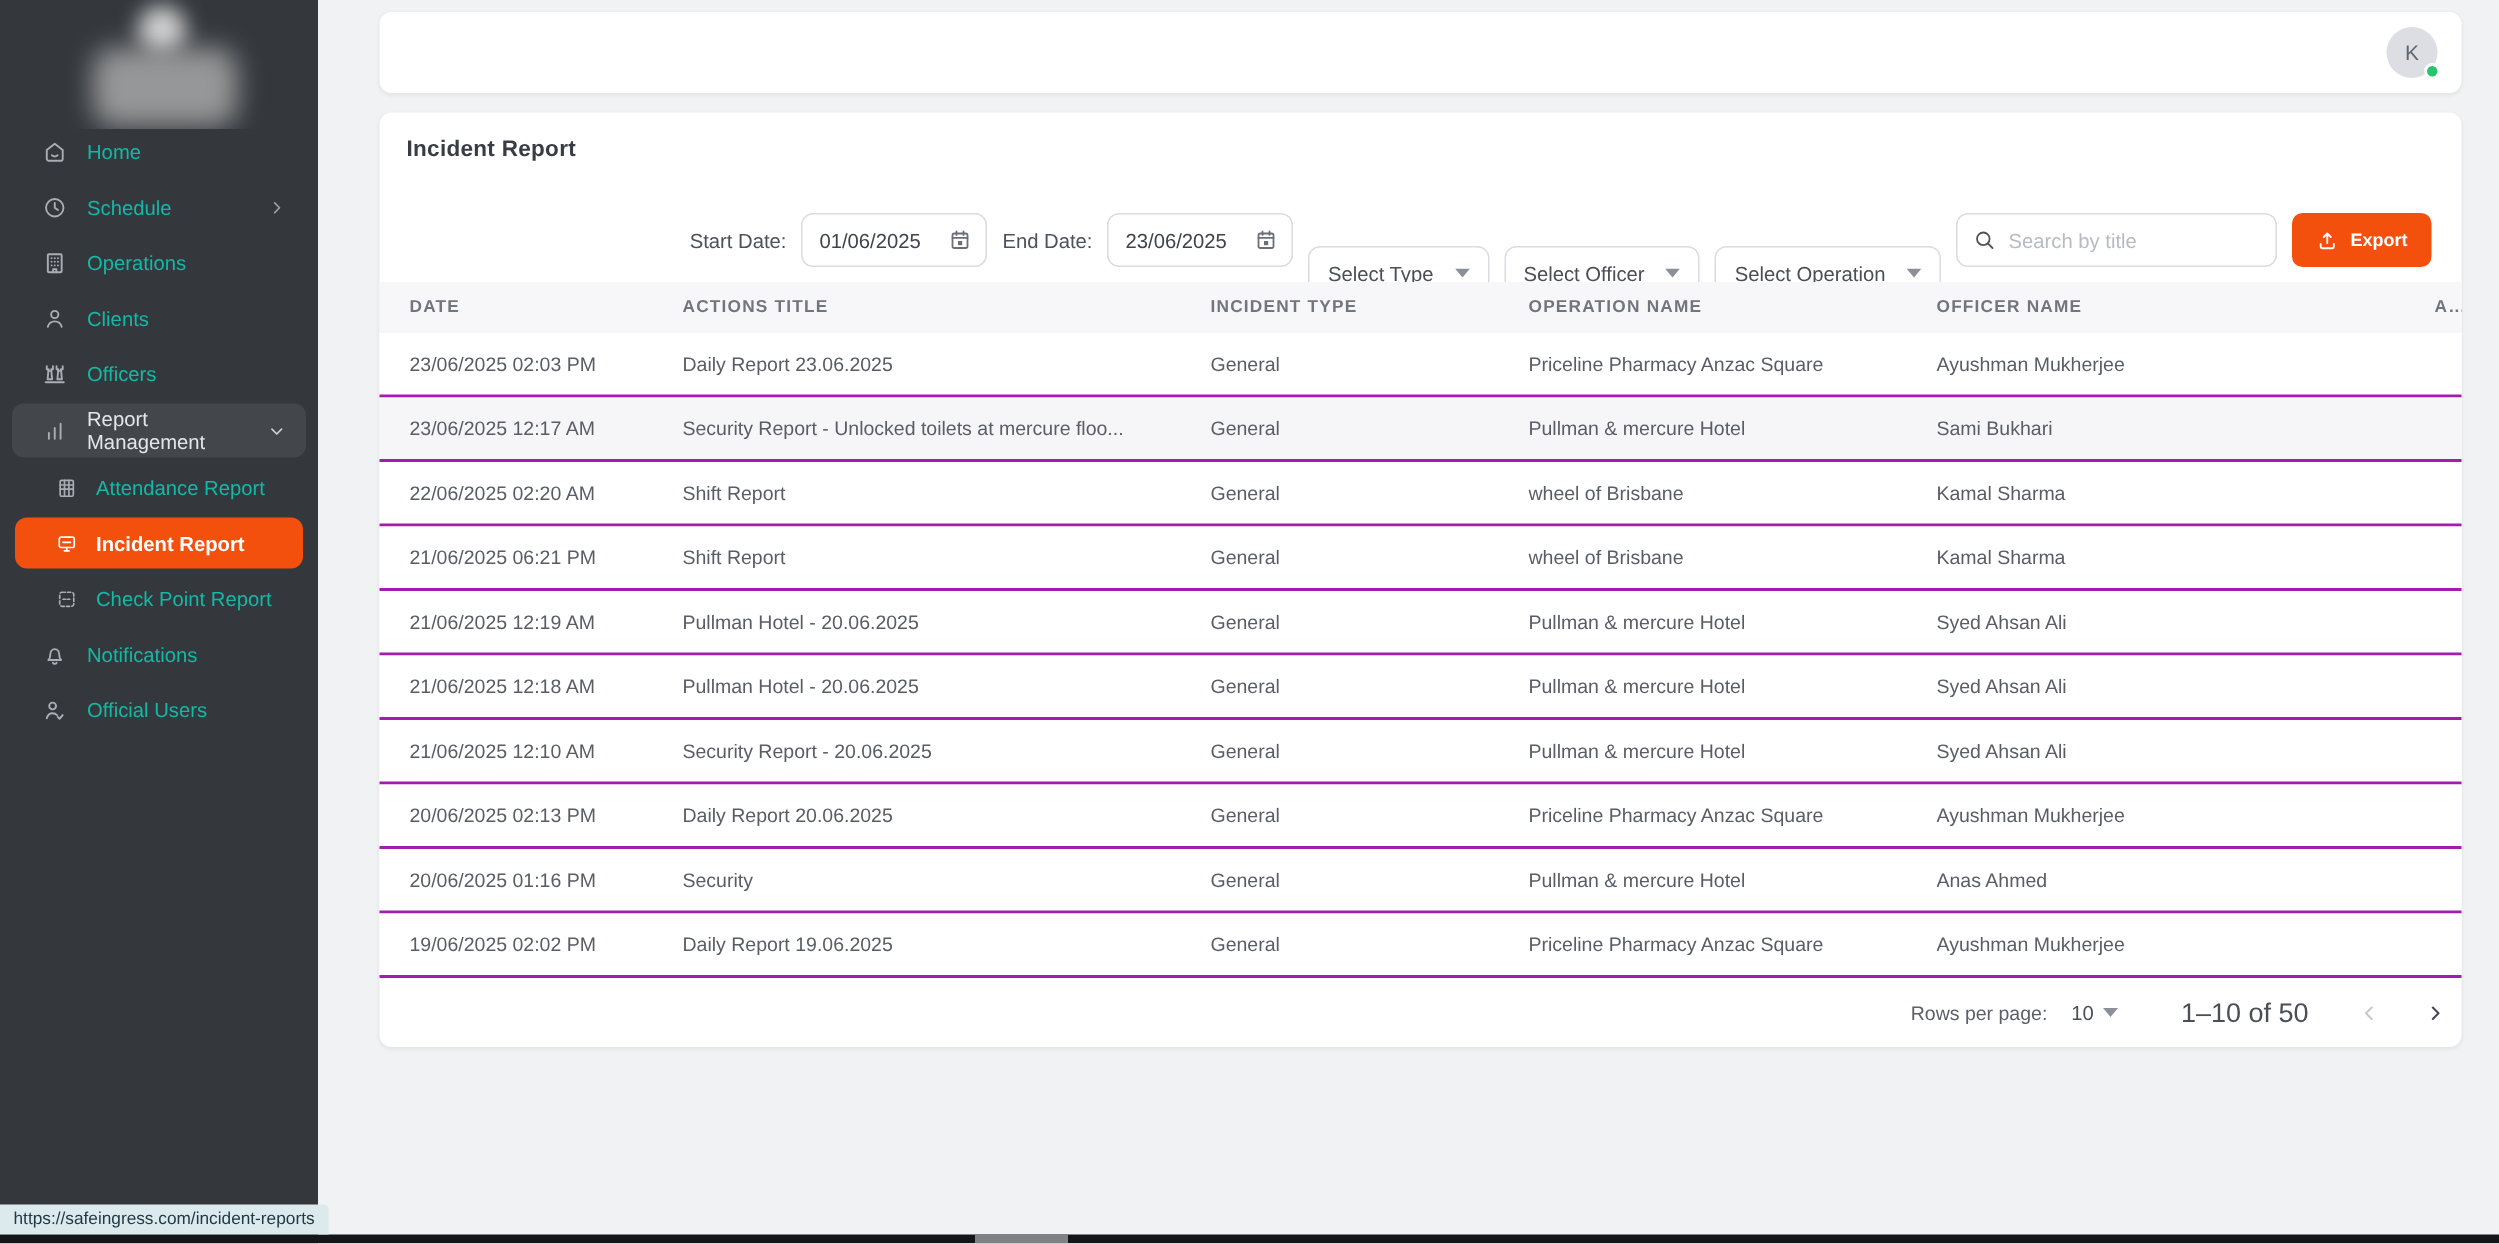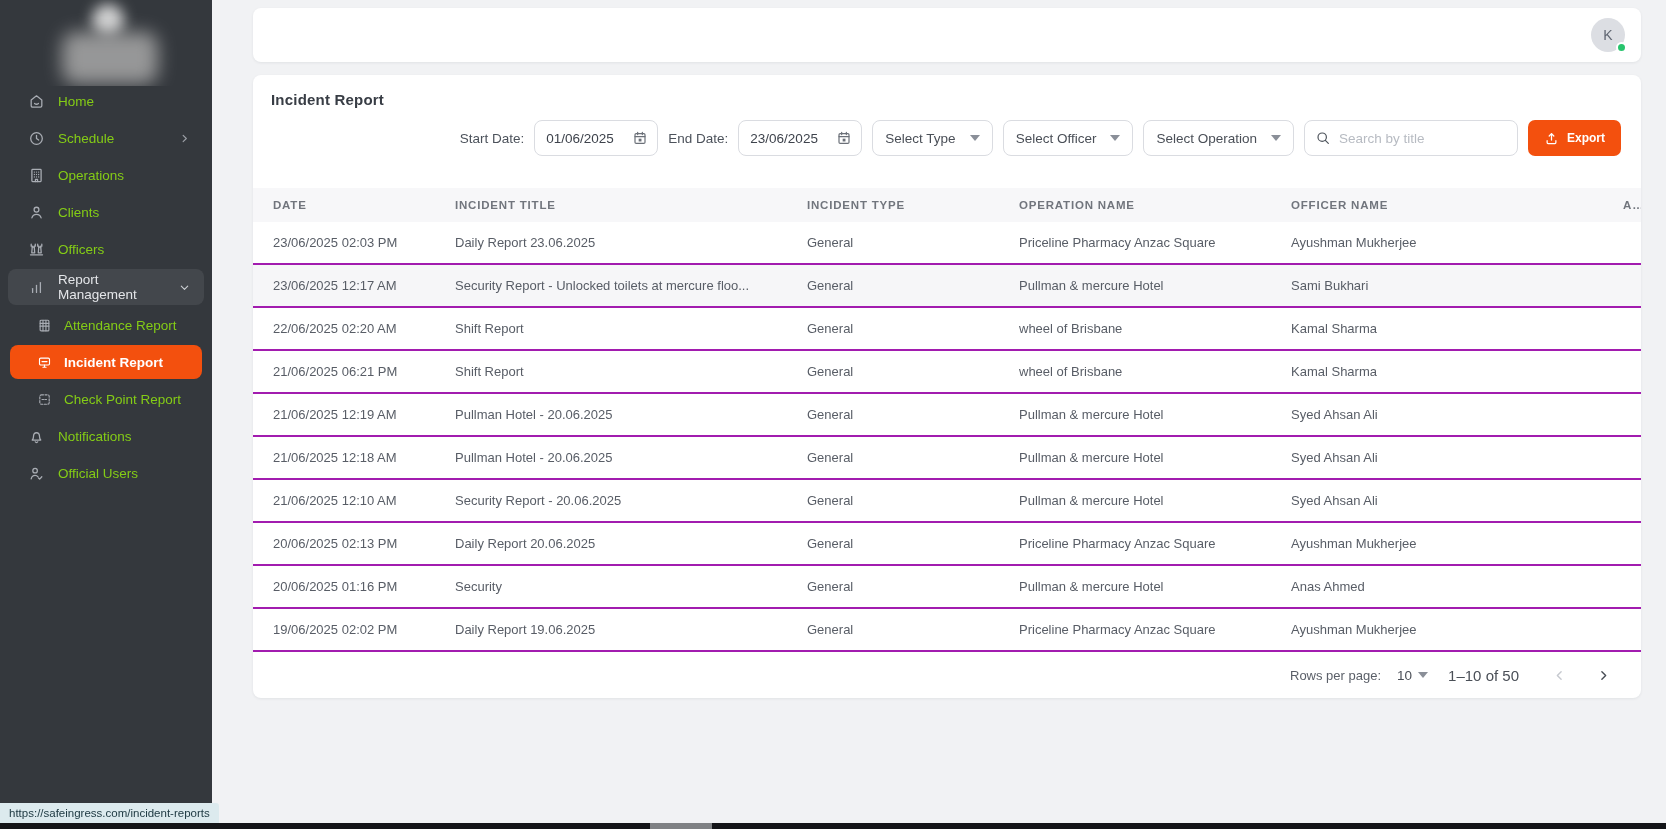--- a/index.html
+++ b/index.html
@@ -10,21 +10,21 @@
   
   .sidebar { position:absolute; left:0; top:0; width:212px; height:100%;
              background:#34383D; z-index:2; }
   .brand { position:relative; height:86px; overflow:hidden; }
   .brand .blob-head { position:absolute; left:92px; top:4px; width:32px; height:32px;
              border-radius:50%; background:#e3e3e3; filter:blur(7px); opacity:.9; }
   .brand .blob-body { position:absolute; left:62px; top:32px; width:96px; height:52px;
              border-radius:14px; background:#a8a8a8; filter:blur(9px); opacity:.85; }
   .nav { position:absolute; top:84px; left:0; right:0; }
   .nav-item { display:flex; align-items:center; height:34px; padding-left:28px;
-              color:#84cc16; font-size:13.5px; cursor:pointer; margin-bottom:3px; }
+              color:#14b8a6; font-size:13.5px; cursor:pointer; margin-bottom:3px; }
   .nav-item .ni-icon { width:17px; height:17px; margin-right:13px; color:#A9ADB4;
               display:inline-flex; align-items:center; justify-content:center; flex:0 0 auto; }
   .nav-item .ni-icon svg { width:17px; height:17px; display:block; }
   .nav-item .trail { margin-left:auto; margin-right:22px; color:#9DA1A8; display:inline-flex; }
   .nav-item .trail svg { width:11px; height:11px; }
   .nav-item.group { margin:0 8px 3px 8px; padding-left:20px; border-radius:8px;
               background:rgba(255,255,255,0.08); color:#E4E6E9; height:36px; }
   .nav-item.group .trail { margin-right:14px; color:#CDD0D4; }
   .nav-item.child { padding-left:37px; }
   .nav-item.child .ni-icon { width:15px; height:15px; margin-right:12px; }
@@ -52,21 +52,21 @@
   
   .filterbar { position:absolute; right:20px; top:45px; display:flex; align-items:center; gap:10px; }
   .flabel { font-size:13.5px; color:#4C525B; white-space:nowrap; }
   .dateinput { width:124px; height:36px; border:1px solid #DADCE1; border-radius:8px;
           display:flex; align-items:center; justify-content:space-between; padding:0 9px 0 11px;
           font-size:13.5px; color:#3E434C; background:#fff; cursor:text; }
   .dateinput .cal { color:#6B7078; display:inline-flex; cursor:pointer; }
   .dateinput .cal svg { width:16px; height:16px; }
   .select { height:36px; border:1px solid #DADCE1; border-radius:8px; background:#fff;
           display:flex; align-items:center; gap:14px; padding:0 12px; font-size:13.5px;
-          color:#4A4F57; cursor:pointer; white-space:nowrap; }
+          color:#4A4F57; cursor:pointer; white-space:nowrap;margin-top:44px; }
   .select .caret { color:#8A8F98; display:inline-flex; }
   .select .caret svg { width:10px; height:6px; }
   .search { width:214px; height:36px; border:1px solid #DADCE1; border-radius:8px;
           background:#fff; display:flex; align-items:center; padding:16px 10px; gap:8px; }
   .search svg { width:16px; height:16px; color:#4E545C; flex:0 0 auto; }
   .search input { border:none; outline:none; width:100%; font-size:13.5px;
           font-family:"Liberation Sans", sans-serif; color:#3E434C; background:transparent; }
   .search input::placeholder { color:#B7BBC2; }
   .export-btn { height:36px; border:none; border-radius:7px; background:#F3500E; color:#fff;
           font-size:12px; font-weight:bold; font-family:"Liberation Sans", sans-serif;
@@ -82,27 +82,27 @@
   .trow { height:43px; border-bottom:2px solid #a21caf; background:#fff; cursor:pointer; }
   .trow.hl { background:#F6F6F8; }
   .tcell { font-size:13px; color:#585D66; white-space:nowrap; overflow:hidden;
           text-overflow:ellipsis; padding-right:16px; }
   .dots { background:none; border:none; color:#6F7379; cursor:pointer; width:28px; height:28px;
           display:flex; align-items:center; justify-content:center; margin-left:6px; }
   .dots svg { width:15px; height:15px; }
 
   
   .pagination { position:absolute; left:0; right:0; bottom:0; height:46px;
-          display:flex; align-items:center; justify-content:flex-end; padding-right:26px;
+          display:flex; align-items:center; justify-content:flex-end; padding-right:6px;
           color:#5A5F68; font-size:13px; }
   .rpp-value { display:flex; align-items:center; gap:6px; margin-left:16px; cursor:pointer;
           font-size:13.5px; color:#4A4F57; }
   .rpp-value .caret { color:#8A8F98; display:inline-flex; }
   .rpp-value svg { width:10px; height:6px; }
-  .range { margin-left:20px; font-size:15px; color:#4A4F57; }
+  .range { margin-left:42px; font-size:18px; color:#4A4F57; }
   .pager { display:flex; align-items:center; gap:20px; margin-left:28px; }
   .pg-btn { background:none; border:none; cursor:pointer; width:24px; height:24px;
           display:flex; align-items:center; justify-content:center; }
   .pg-btn svg { width:13px; height:13px; }
   .pg-btn.disabled { color:#C6C9CF; }
   .pg-btn.enabled { color:#484D55; }
 
   
   .url-tooltip { position:absolute; left:0; bottom:6px; height:20px; z-index:5;
           background:#DCEAEE; color:#203B44; font-size:11.5px; display:flex;
@@ -318,21 +318,21 @@
                 <path d="M5 15.5v3a1.5 1.5 0 0 0 1.5 1.5h11a1.5 1.5 0 0 0 1.5-1.5v-3"></path>
               </svg>
             </span>
           <span>Export</span>
         </button>
       </div>
 
       <div class="table">
         <div class="thead">
             <div class="tcell" style="color: inherit; font-size: inherit;">DATE</div>
-            <div class="tcell" style="color: inherit; font-size: inherit;">INCIDENT TITLE</div>
+            <div class="tcell" style="color: inherit; font-size: inherit;">ACTIONS TITLE</div>
             <div class="tcell" style="color: inherit; font-size: inherit;">INCIDENT TYPE</div>
             <div class="tcell" style="color: inherit; font-size: inherit;">OPERATION NAME</div>
             <div class="tcell" style="color: inherit; font-size: inherit;">OFFICER NAME</div>
             <div class="tcell" style="color: inherit; font-size: inherit;">ACTIONS</div>
           </div>
         <div>
             <div class="trow">
               <div class="tcell">23/06/2025 02:03 PM</div>
               <div class="tcell">Daily Report 23.06.2025</div>
               <div class="tcell">General</div>

